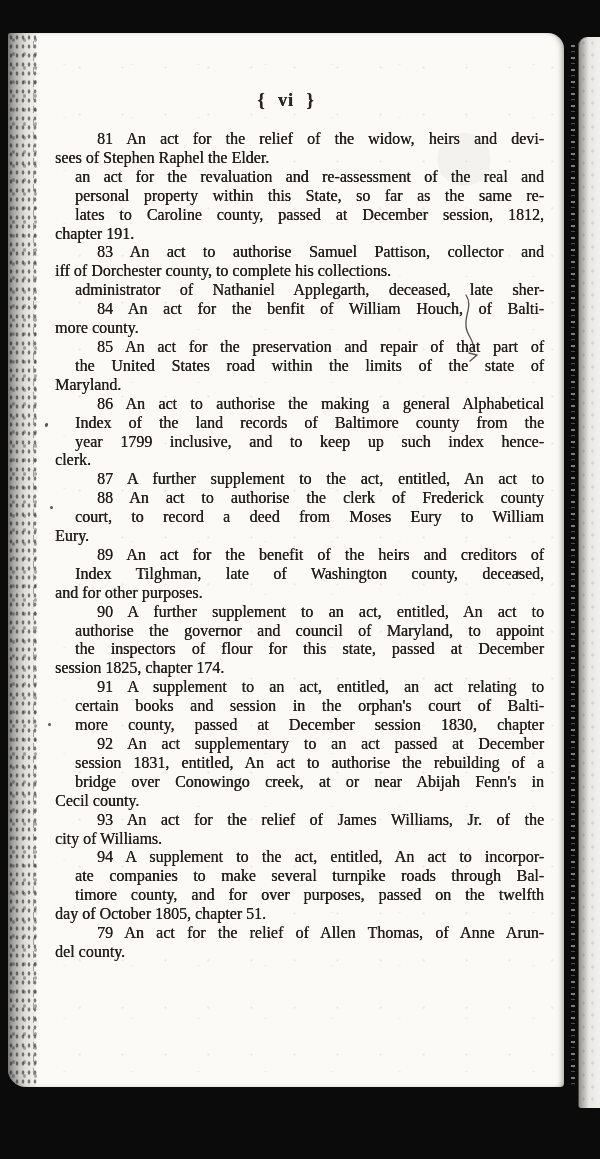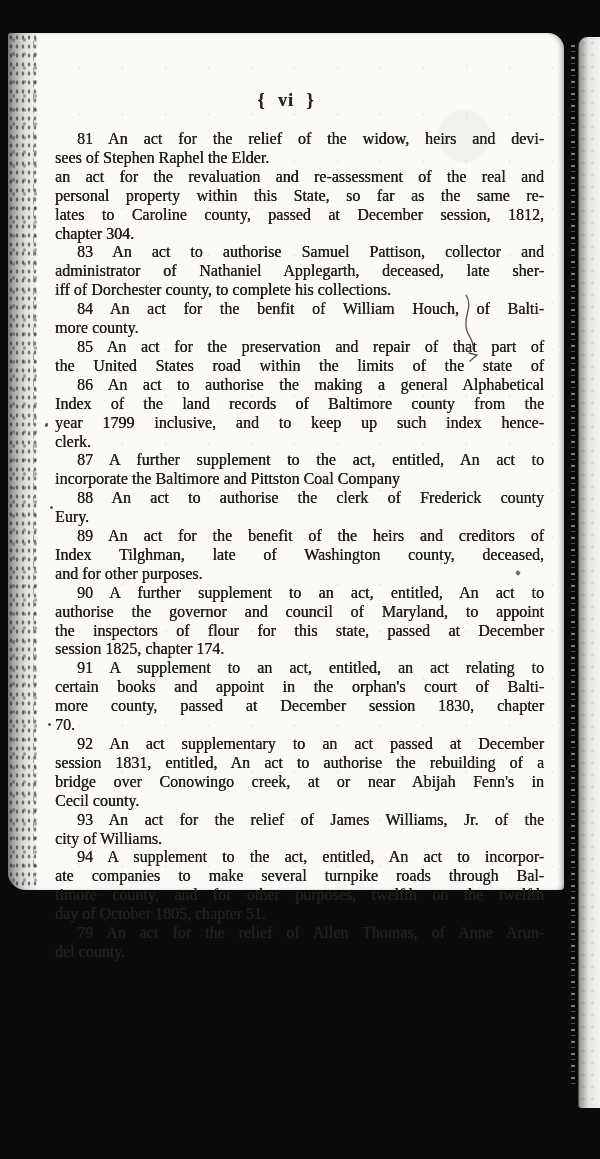--- a/index.html
+++ b/index.html
@@ -3,21 +3,21 @@
 <meta charset="utf-8">
 <style>
   html,body{margin:0;padding:0;background:#0b0b0b;}
   .canvas{
     position:relative;width:600px;height:1159px;overflow:hidden;
     background:#0b0b0b;
     font-family:"Liberation Serif","DejaVu Serif",serif;
   }
   
   .page{
-    position:absolute;left:8px;top:33px;width:556px;height:857px;
+    position:absolute;left:8px;top:33px;width:556px;height:1054px;
     background-color:#fbfaf6;
     background-image:
       radial-gradient(rgba(70,62,52,.07) 1px, transparent 1.4px),
       radial-gradient(rgba(70,62,52,.05) 1px, transparent 1.3px),
       radial-gradient(circle at 82% 12%, rgba(40,36,30,.04) 0 26px, transparent 27px);
     background-size:43px 47px, 67px 53px, 100% 100%;
     background-position:7px 11px, 23px 5px, 0 0;
     border-radius:3px 16px 4px 18px;
     box-shadow:inset -5px 0 7px -5px rgba(0,0,0,.55), inset 4px 0 6px -4px rgba(0,0,0,.35);
   }
@@ -45,21 +45,21 @@
   }
   .content{
     margin-top:19px;
     padding:0 20px 0 47px;
     color:#24211d;
     font-size:16px;line-height:18.9px;
     text-shadow:.3px 0 0 currentColor;
   }
   .act{margin:0;}
   .line{white-space:normal;}
-  .line.just{text-align:justify;text-align-last:justify;}
+  .line.just{text-align:justify;text-align-last:justify;margin-left:20px;}
   .line.first{text-indent:22px;}
   .line.last{text-align:right;text-align-last:left;}
   
   .ink-mark{position:absolute;left:448px;top:260px;width:28px;height:72px;pointer-events:none;}
   .speck{position:absolute;background:rgba(35,31,26,.75);border-radius:50%;pointer-events:none;}
   .speck.m86{left:37px;top:390px;width:3px;height:4px;transform:rotate(20deg);}
   .speck.m87{left:42px;top:473px;width:3px;height:3px;}
   .speck.m91{left:40px;top:690px;width:3px;height:3px;}
   .speck.ast{left:508px;top:538px;width:4px;height:4px;border-radius:1px;transform:rotate(30deg);background:rgba(35,31,26,.65);}
   
@@ -91,80 +91,80 @@
 
     <div class="content">
         <div class="act">
           <div class="line first just">81 An act for the relief of the widow, heirs and devi-</div>
           <div class="line last">sees of Stephen Raphel the Elder.</div>
         </div>
         <div class="act">
           <div class="line just">an act for the revaluation and re-assessment of the real and</div>
           <div class="line just">personal property within this State, so far as the same re-</div>
           <div class="line just">lates to Caroline county, passed at December session, 1812,</div>
-          <div class="line last">chapter 304.</div>
+          <div class="line last">chapter 191.</div>
         </div>
         <div class="act">
           <div class="line first just">83 An act to authorise Samuel Pattison, collector and</div>
+          <div class="line last">iff of Dorchester county, to complete his collections.</div>
           <div class="line just">administrator of Nathaniel Applegarth, deceased, late sher-</div>
-          <div class="line last">iff of Dorchester county, to complete his collections.</div>
         </div>
         <div class="act">
           <div class="line first just">84 An act for the benfit of William Houch, of Balti-</div>
           <div class="line last">more county.</div>
         </div>
         <div class="act">
           <div class="line first just">85 An act for the preservation and repair of that part of</div>
           <div class="line just">the United States road within the limits of the state of</div>
+          <div class="line last">Maryland.</div>
         </div>
         <div class="act">
           <div class="line first just">86 An act to authorise the making a general Alphabetical</div>
           <div class="line just">Index of the land records of Baltimore county from the</div>
           <div class="line just">year 1799 inclusive, and to keep up such index hence-</div>
           <div class="line last">clerk.</div>
         </div>
         <div class="act">
           <div class="line first just">87 A further supplement to the act, entitled, An act to</div>
-          <div class="line last">incorporate the Baltimore and Pittston Coal Company</div>
         </div>
         <div class="act">
           <div class="line first just">88 An act to authorise the clerk of Frederick county</div>
+          <div class="line just">court, to record a deed from Moses Eury to William</div>
           <div class="line last">Eury.</div>
         </div>
         <div class="act">
           <div class="line first just">89 An act for the benefit of the heirs and creditors of</div>
           <div class="line just">Index Tilghman, late of Washington county, deceased,</div>
           <div class="line last">and for other purposes.</div>
         </div>
         <div class="act">
           <div class="line first just">90 A further supplement to an act, entitled, An act to</div>
           <div class="line just">authorise the governor and council of Maryland, to appoint</div>
           <div class="line just">the inspectors of flour for this state, passed at December</div>
           <div class="line last">session 1825, chapter 174.</div>
         </div>
         <div class="act">
           <div class="line first just">91 A supplement to an act, entitled, an act relating to</div>
-          <div class="line just">certain books and appoint in the orphan's court of Balti-</div>
+          <div class="line just">certain books and session in the orphan's court of Balti-</div>
           <div class="line just">more county, passed at December session 1830, chapter</div>
-          <div class="line last">70.</div>
         </div>
         <div class="act">
           <div class="line first just">92 An act supplementary to an act passed at December</div>
           <div class="line just">session 1831, entitled, An act to authorise the rebuilding of a</div>
           <div class="line just">bridge over Conowingo creek, at or near Abijah Fenn's in</div>
           <div class="line last">Cecil county.</div>
         </div>
         <div class="act">
           <div class="line first just">93 An act for the relief of James Williams, Jr. of the</div>
           <div class="line last">city of Williams.</div>
         </div>
         <div class="act">
           <div class="line first just">94 A supplement to the act, entitled, An act to incorpor-</div>
           <div class="line just">ate companies to make several turnpike roads through Bal-</div>
-          <div class="line just">timore county, and for other purposes, twelfth on the twelfth</div>
+          <div class="line just">timore county, and for over purposes, passed on the twelfth</div>
           <div class="line last">day of October 1805, chapter 51.</div>
         </div>
         <div class="act">
           <div class="line first just">79 An act for the relief of Allen Thomas, of Anne Arun-</div>
           <div class="line last">del county.</div>
         </div>
       </div>
 
     <svg class="ink-mark" viewBox="0 0 28 72" xmlns="http://www.w3.org/2000/svg">
       <path d="M10,2 C18,14 6,24 11,38 C14,46 19,50 17,56 M13,60 L21,62 L14,68" fill="none" stroke="rgba(40,36,30,0.8)" stroke-width="1.3" stroke-linecap="round"></path>

